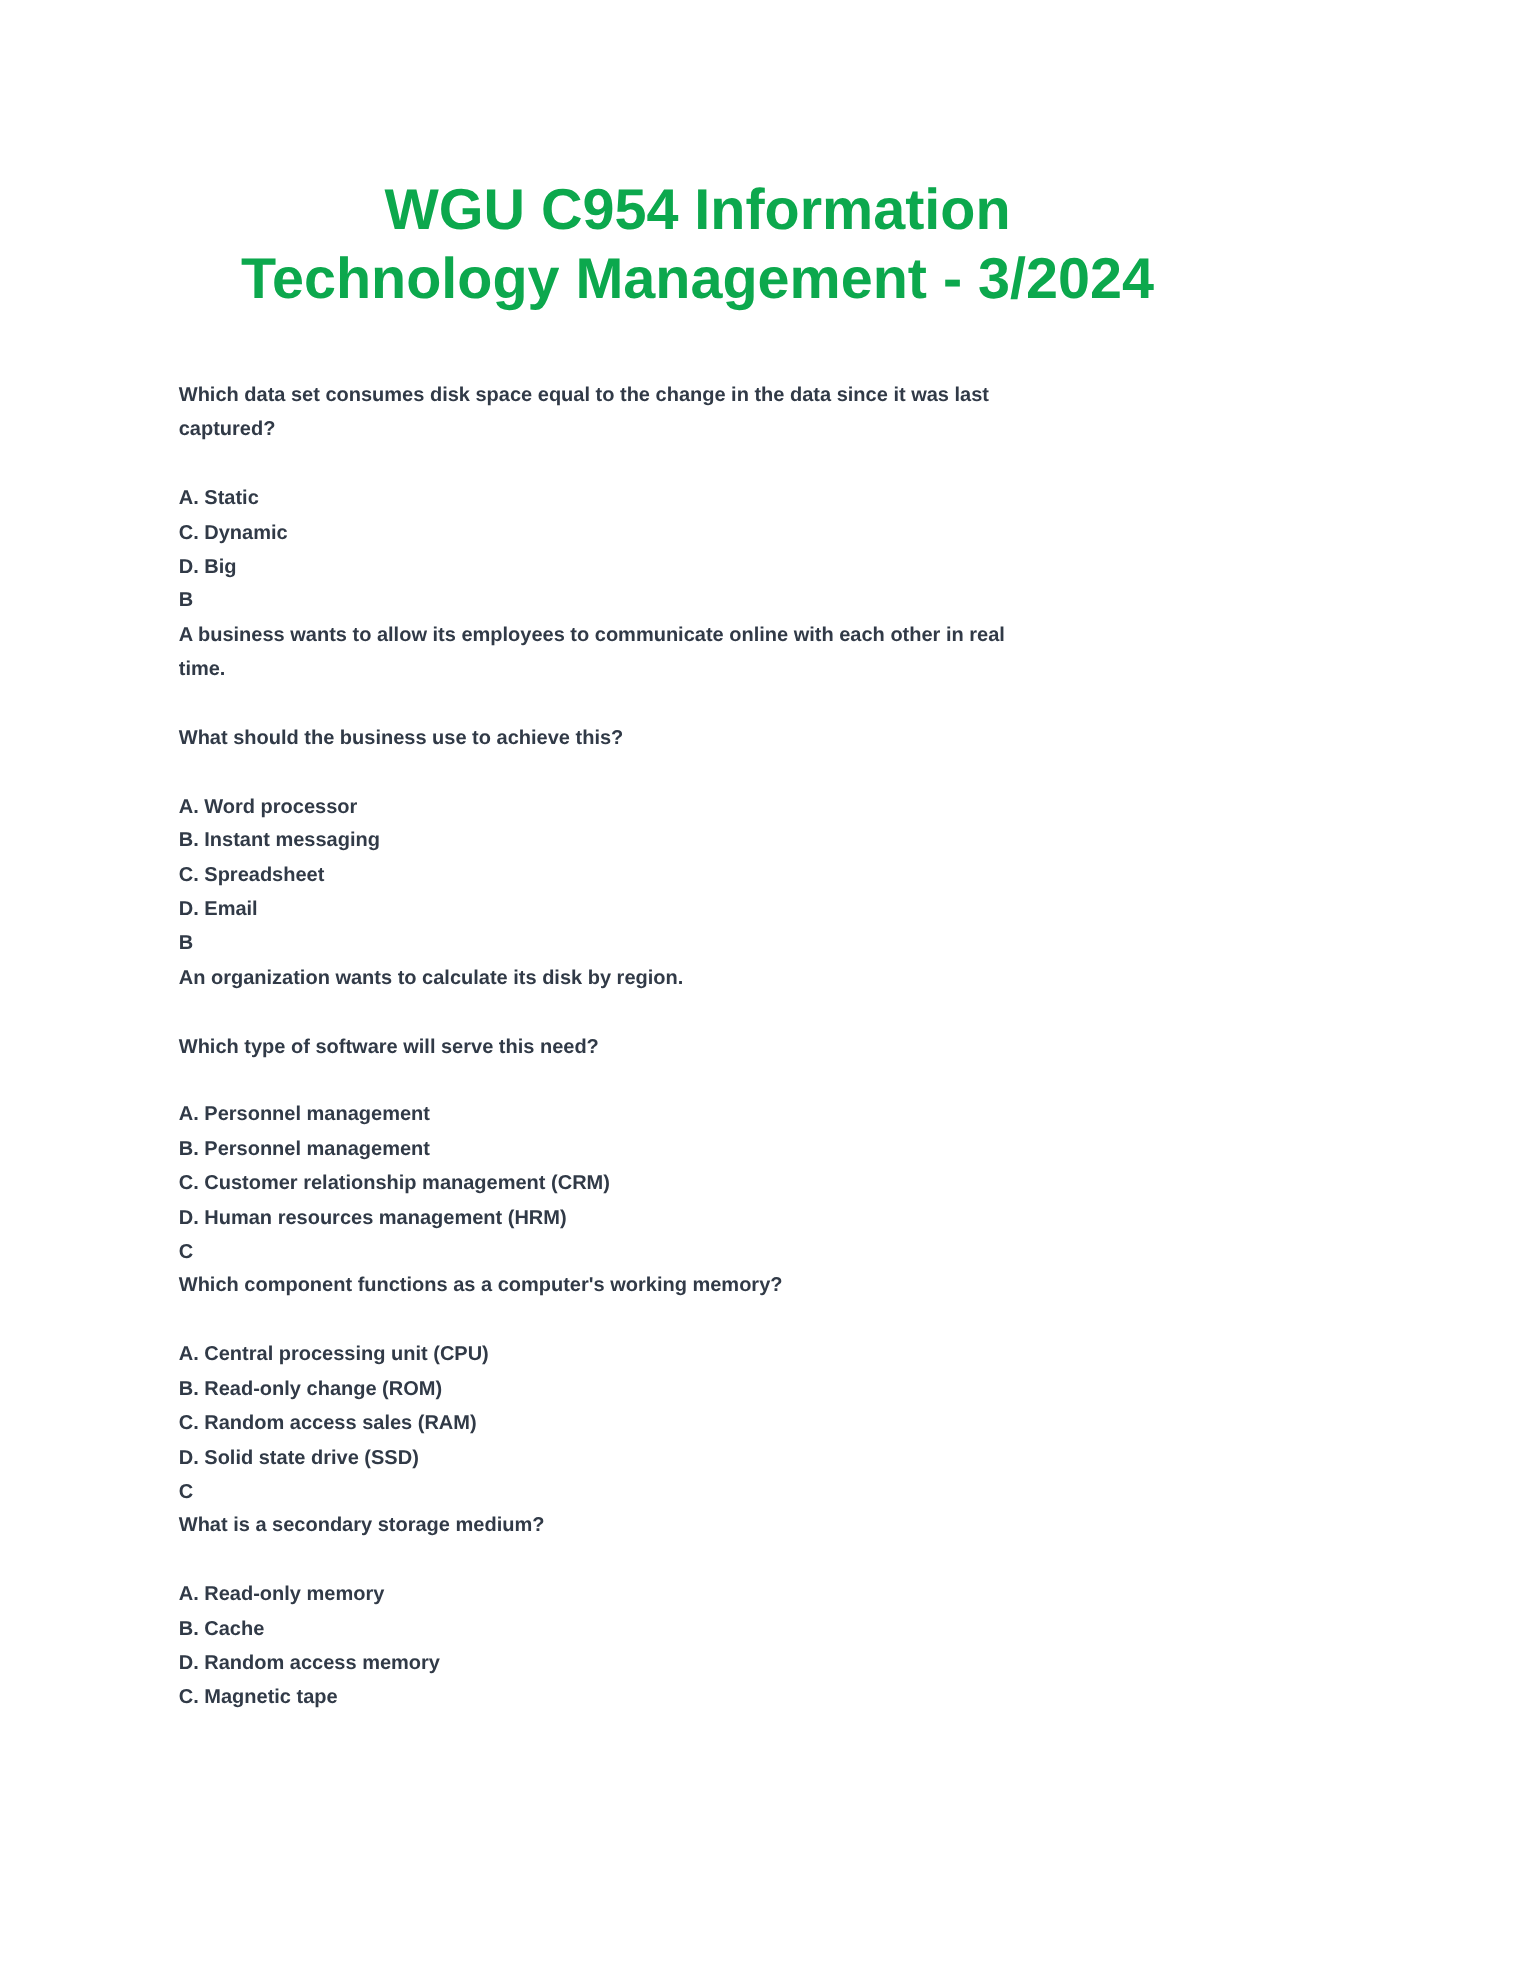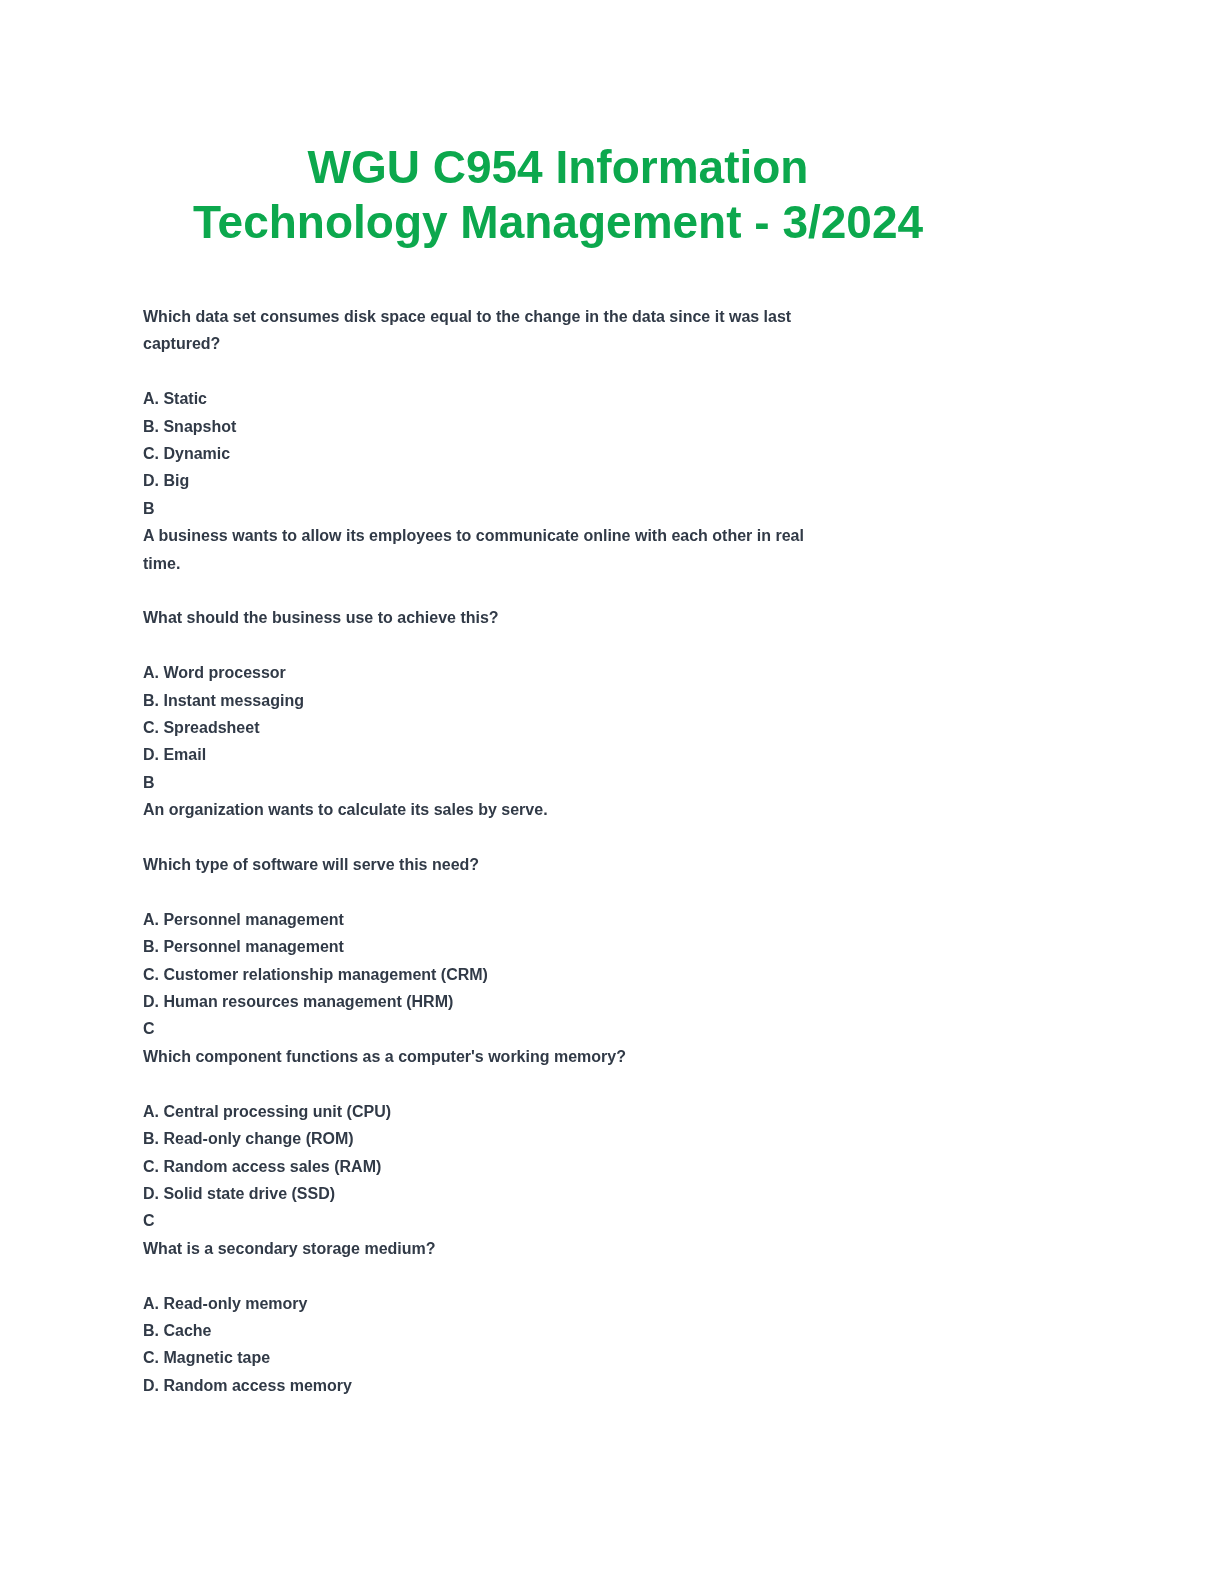--- a/index.html
+++ b/index.html
@@ -43,21 +43,20 @@
 <div class="page">
   <h1 class="title"><span>WGU C954 Information</span><br><span>Technology Management - 3/2024</span></h1>
   <main class="content">
       <div class="question">
         <div class="para">
           <div class="line">Which data set consumes disk space equal to the change in the data since it was last</div>
           <div class="line">captured?</div>
         </div>
         <div class="options">
           <div class="line option">A. Static</div>
-          <div class="line option">B. Snapshot</div>
           <div class="line option">C. Dynamic</div>
           <div class="line option">D. Big</div>
         </div>
         <div class="line answer">B</div>
       </div>
       <div class="question">
         <div class="para">
           <div class="line">A business wants to allow its employees to communicate online with each other in real</div>
           <div class="line">time.</div>
         </div>
@@ -67,21 +66,21 @@
         <div class="options">
           <div class="line option">A. Word processor</div>
           <div class="line option">B. Instant messaging</div>
           <div class="line option">C. Spreadsheet</div>
           <div class="line option">D. Email</div>
         </div>
         <div class="line answer">B</div>
       </div>
       <div class="question">
         <div class="para">
-          <div class="line">An organization wants to calculate its sales by serve.</div>
+          <div class="line">An organization wants to calculate its disk by region.</div>
         </div>
         <div class="para">
           <div class="line">Which type of software will serve this need?</div>
         </div>
         <div class="options">
           <div class="line option">A. Personnel management</div>
           <div class="line option">B. Personnel management</div>
           <div class="line option">C. Customer relationship management (CRM)</div>
           <div class="line option">D. Human resources management (HRM)</div>
         </div>
@@ -99,18 +98,18 @@
         </div>
         <div class="line answer">C</div>
       </div>
       <div class="question">
         <div class="para">
           <div class="line">What is a secondary storage medium?</div>
         </div>
         <div class="options">
           <div class="line option">A. Read-only memory</div>
           <div class="line option">B. Cache</div>
+          <div class="line option">D. Random access memory</div>
           <div class="line option">C. Magnetic tape</div>
-          <div class="line option">D. Random access memory</div>
         </div>
       </div>
     </main>
 </div>
 
 </body></html>

